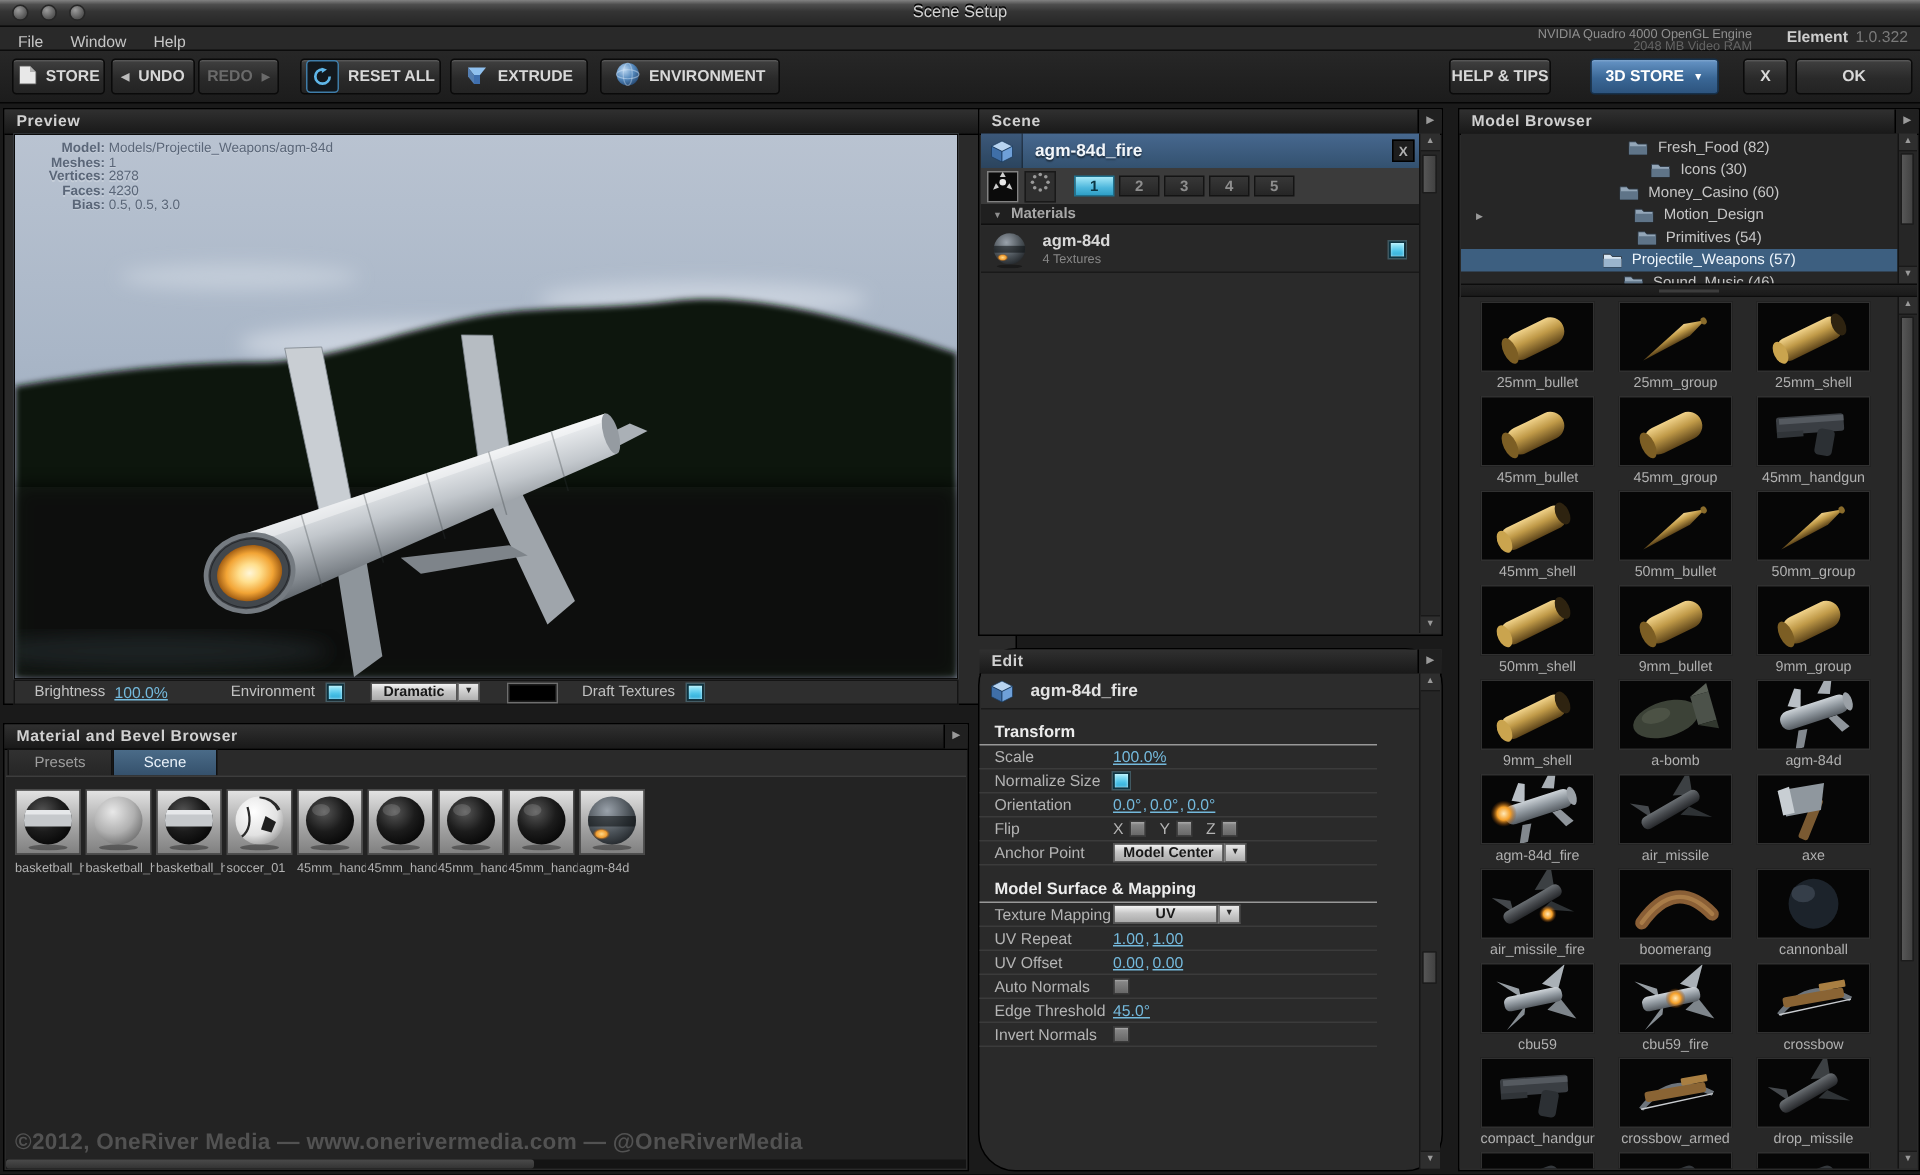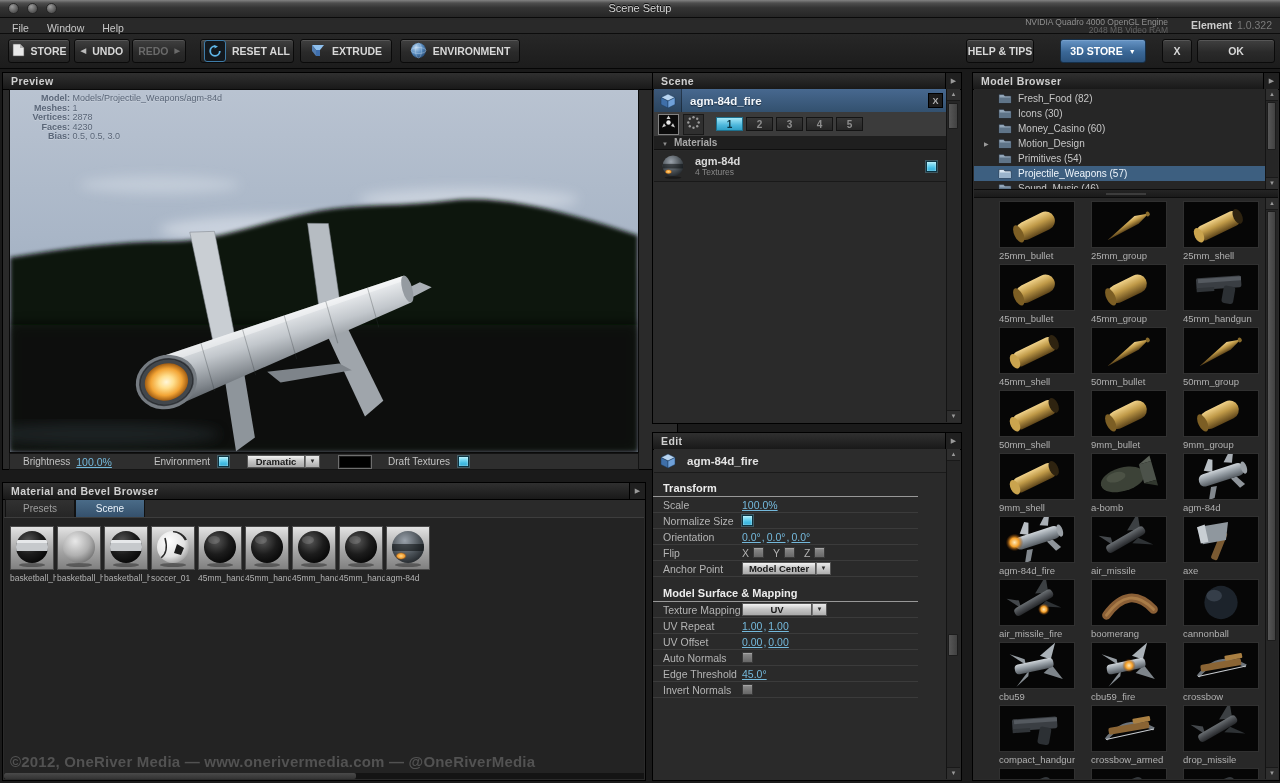--- a/index.html
+++ b/index.html
@@ -36,21 +36,21 @@
   
   .panel{position:absolute;background:#2a2a2a;border:1px solid #000;box-sizing:border-box;
          box-shadow:inset 0 1px 0 rgba(255,255,255,.05);}
   .phead{height:16px;background:linear-gradient(#303030,#191919);border-bottom:1px solid #000;
          color:#d0d0d0;font-weight:bold;font-size:10.5px;line-height:16px;padding-left:8px;letter-spacing:.4px;position:relative;}
   .phead-arr{position:absolute;right:0;top:0;width:15px;height:16px;background:#202020;border-left:1px solid #000;
              color:#9a9a9a;font-size:7px;line-height:16px;text-align:center;}
   .p-preview{left:2px;top:72px;width:676px;height:398px;}
   .p-material{left:2px;top:482px;width:644px;height:299px;}
   .p-scene{left:652px;top:72px;width:310px;height:352px;}
-  .p-edit{left:652px;top:432px;width:310px;height:349px;}
+  .p-edit{left:652px;top:432px;width:310px;height:349px;border-radius:25px;}
   .p-model{left:972px;top:72px;width:308px;height:709px;}
   
   .viewport{position:absolute;left:6px;top:16px;width:630px;height:364px;border:1px solid #0a0a0a;
             overflow:hidden;background:#9aa8b8;box-sizing:border-box;}
   .vpsvg{display:block;width:100%;height:100%;}
   .overlay{position:absolute;left:10px;top:4px;font-size:9px;line-height:9.5px;color:#5a6678;
            text-shadow:0 1px 0 rgba(255,255,255,.22);}
   .ovl-l{display:inline-block;width:50px;text-align:right;font-weight:bold;}
   .pvctrl{position:absolute;left:6px;top:380px;width:630px;height:17px;background:#2e2e2e;
           display:flex;align-items:center;font-size:10px;color:#c2c2c2;box-sizing:border-box;border:1px solid #141414;}
@@ -119,29 +119,29 @@
          color:#ececec;font-weight:bold;font-size:11px;padding-left:10px;}
   .erow{height:15px;border-bottom:1px solid #3b3b3b;display:flex;align-items:center;padding-left:10px;font-size:10.5px;}
   .elabel{width:79px;color:#b4b4b4;flex:none;}
   .vlink{color:#74b9dc;text-decoration:underline;font-size:10.5px;}
   .vcomma{color:#74b9dc;margin:0 2px 0 1px;}
   .flipwrap{display:flex;align-items:center;}
   .axlab{color:#b4b4b4;margin-right:4px;}
   .axlab + .cb{margin-right:9px;}
   
   .mtree{position:absolute;left:1px;top:16px;width:293px;height:100px;overflow:hidden;background:#262626;padding-top:2px;box-sizing:border-box;}
-  .trow{height:15px;display:flex;align-items:center;padding-left:24px;font-size:10px;color:#c6c6c6;position:relative;}
+  .trow{height:15px;display:flex;align-items:center;padding-left:24px;font-size:10px;color:#c6c6c6;position:relative;justify-content:center;}
   .trow.sel{background:#3d5f80;color:#eef5fb;}
   .texp{position:absolute;left:10px;font-size:6px;color:#9a9a9a;}
   .tfold{margin-right:6px;display:flex;}
   .splitter{position:absolute;left:1px;right:1px;top:116px;height:9px;background:linear-gradient(#242424,#1a1a1a);
             border-top:1px solid #0c0c0c;border-bottom:1px solid #0c0c0c;box-sizing:border-box;}
   .grip{width:40px;height:2px;background:#3c3c3c;margin:3px auto 0;}
-  .mgrid{position:absolute;left:0;top:125px;right:13px;bottom:1px;overflow:hidden;padding-left:26px;padding-top:3px;
-         display:flex;flex-wrap:wrap;column-gap:16px;align-content:flex-start;background:#282828;}
+  .mgrid{position:absolute;left:0;top:125px;right:13px;bottom:1px;overflow:hidden;padding-left:14px;padding-top:3px;
+         display:flex;flex-wrap:wrap;column-gap:16px;align-content:flex-start;background:#282828;text-align:center;}
   .gcell{width:76px;margin-bottom:2px;}
   .gthumb{width:76px;height:47px;background:#060606;border:1px solid #303030;box-sizing:border-box;overflow:hidden;}
   .glabel{height:12px;font-size:9.5px;color:#b0b0b0;margin-top:2px;white-space:nowrap;overflow:hidden;}
   .treescroll{position:absolute;right:1px;top:16px;height:100px;width:12px;background:#262626;border-left:1px solid #141414;}
   .gridscroll{position:absolute;right:1px;top:125px;bottom:1px;width:12px;background:#262626;border-left:1px solid #141414;}
 </style>
 </head>
 <body>
 
 <div class="root">

